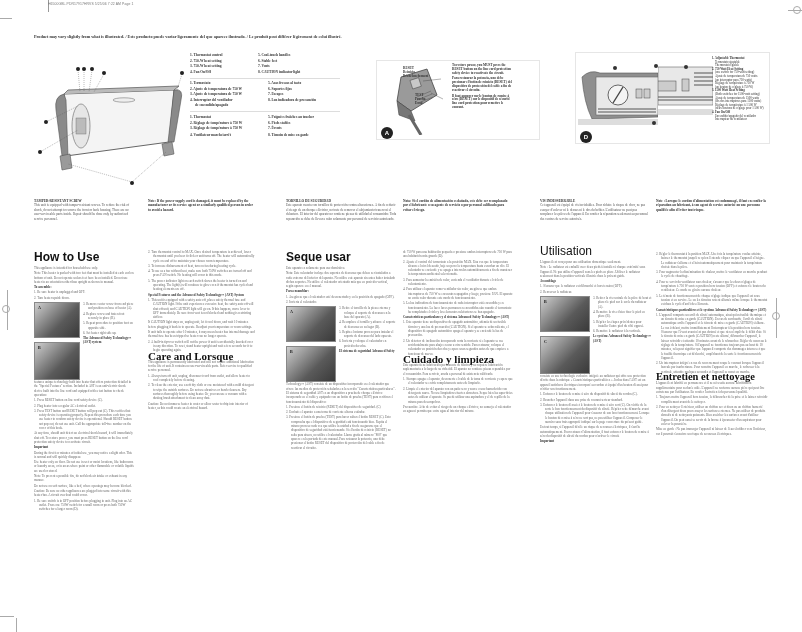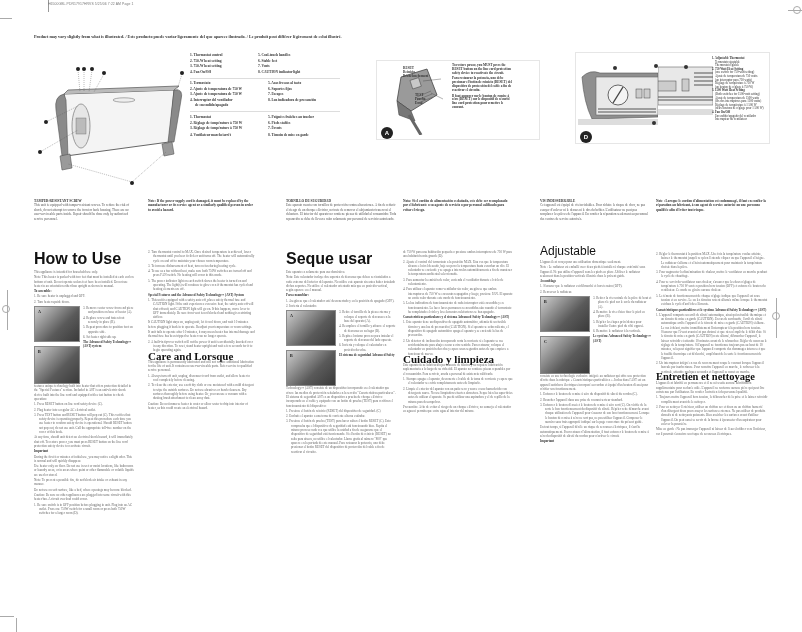--- a/index.html
+++ b/index.html
@@ -14,21 +14,21 @@
 .disclaimer{left:34px;top:34px;font-size:4.2px;font-weight:bold;color:#333;white-space:nowrap}
 .parts{font-size:3.5px;line-height:5.6px;color:#333;font-weight:bold}
 .parts .col{position:absolute;top:0}
 .parts hr{position:absolute;border:none;border-top:1px solid #ddd}
 .panel{border:1px solid #e6e6e6;background:#fff}
 .badge{width:11px;height:11px;border-radius:50%;background:#222;color:#fff;font-family:"Liberation Sans",sans-serif;font-size:6px;font-weight:bold;display:flex;align-items:center;justify-content:center}
 .dot{width:4px;height:4px;border-radius:50%;background:#333}
 .callout{font-size:3.4px;line-height:4.1px;font-weight:bold;color:#333}
 .small{font-size:3.3px;line-height:4.4px;color:#555}
 .smallb{font-size:3.4px;line-height:4.4px;color:#333;font-weight:bold}
-.h2{font-family:"Liberation Sans",sans-serif;font-weight:bold;font-size:16px;color:#111;white-space:nowrap}
+.h2{font-family:"Liberation Sans",sans-serif;font-weight:bold;font-size:12px;color:#111;white-space:nowrap}
 .h2s{font-family:"Liberation Serif",serif;font-weight:bold;font-size:11px;color:#111;white-space:nowrap}
 .body{font-size:3.2px;line-height:4.3px;color:#666}
 .body p{margin-bottom:1px}
 .body .li{padding-left:5px;text-indent:-5px}
 .body .sub{font-weight:bold;color:#333}
 .photo{background:linear-gradient(135deg,#cfcfcf,#5a5a5a 60%,#3a3a3a);border:1px solid #888}
 .photo span{position:absolute;left:3px;top:2px;font-size:4px;font-weight:bold;color:#111}
 .vl{width:1px;background:#aaa}
 </style>
 </head>
@@ -343,21 +343,21 @@
   <p class="li">1. Este aparato tiene un dispositivo de apagado automático, además de un fusible térmico y una luz de precaución (CAUTION). Si el aparato se sobrecalienta, el dispositivo de apagado automático apaga el aparato y se enciende la luz de precaución.</p>
   <p class="li">2. Un detector de inclinación incorporado corta la corriente si el aparato se cae accidentalmente para abajo en uno u otro sentido. Para restaurar, coloque el calentador en posición derecha y espere unos segundos antes de que empiece a funcionar de nuevo.</p>
   <div class="h2s" style="margin:1px 0 2px">Cuidado y limpieza</div>
   <p>Este aparato tiene lubricación permanente de fábrica y no requiere lubricación suplementaria a lo largo de su vida útil. El aparato no contiene piezas reparables por el consumidor. Para servicio, acuda a personal de asistencia calificado.</p>
   <p class="li">1. Siempre apague el aparato, desconecte el cable de la toma de corriente y espere que el calentador se enfríe completamente antes de limpiarlo.</p>
   <p class="li">2. Limpie el exterior del aparato con un paño seco y suave o uno humedecido con detergente suave. No use limpiadores fuertes abrasivos. Seque bien las superficies antes de utilizar el aparato. Se puede utilizar una aspiradora y el de cepillo de la misma para desempolvar.</p>
   <p>Precaución: A fin de evitar el riesgo de un choque eléctrico, no sumerja el calentador en agua ni permita que entre agua al interior del mismo.</p>
 </div>
 
 <div class="abs" style="left:540px;top:244px;width:112px">
-  <div class="h2" style="font-weight:normal;font-size:12px">Adjustable</div>
+  <div class="h2" style="font-weight:normal;font-size:12px">Utilisation</div>
   <div class="body" style="margin-top:2px">
     <p>L'appareil est conçu pour une utilisation domestique seulement.</p>
     <p>Note : Le radiateur est emballé avec deux pieds à installer à chaque extrémité sous l'appareil. Ne pas utiliser l'appareil sans les pieds en place. Utiliser le radiateur seulement dans la position verticale illustrée dans le présent guide.</p>
     <p class="sub">Assemblage</p>
     <p class="li">1. S'assurer que le radiateur est débranché et hors tension (OFF).</p>
     <p class="li">2. Renverser le radiateur.</p>
   </div>
   <div style="position:relative;height:78px;margin-top:2px">
     <div class="abs photo" style="left:0;top:0;width:50px;height:36px">
         <span>B</span>

